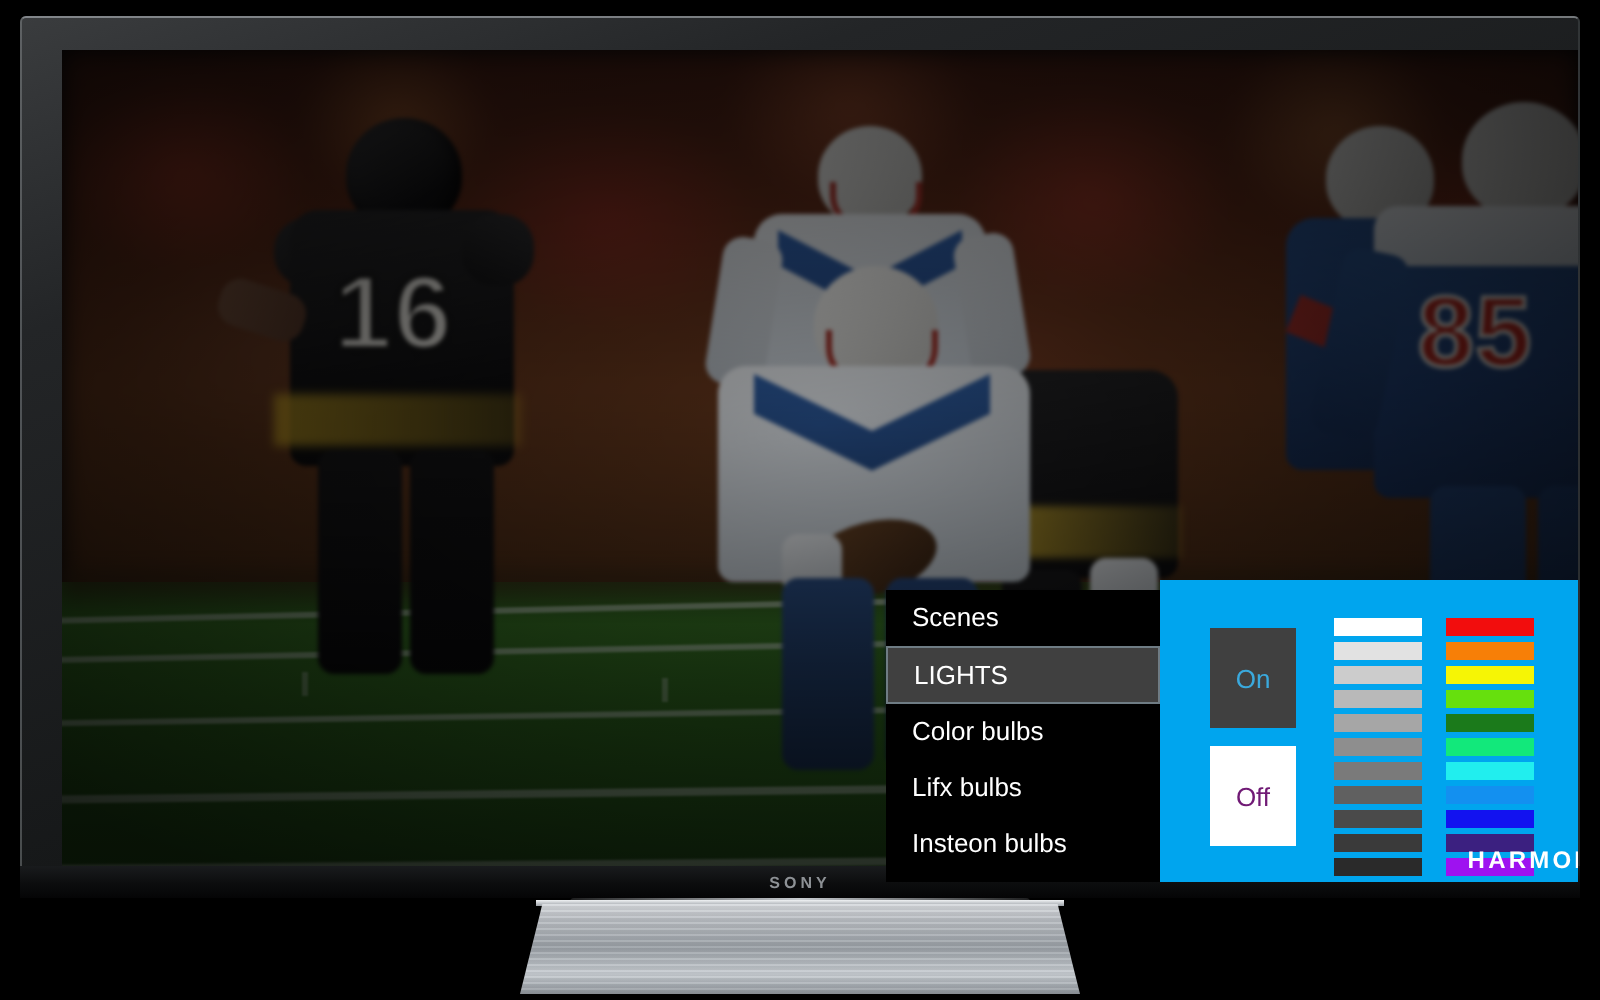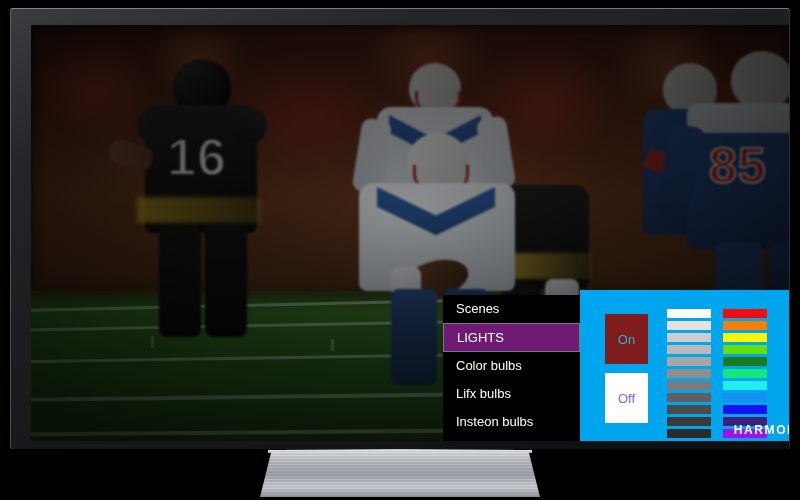--- a/index.html
+++ b/index.html
@@ -241,21 +241,21 @@
     height: 28px;
     line-height: 28px;
     padding-left: 13px;
     color: #ffffff;
     font-size: 13px;
     font-family: "Liberation Sans", sans-serif;
     white-space: nowrap;
     box-sizing: border-box;
   }
   .menu-item.selected {
-    background: #701a75;
+    background: #404040;
     border: 1px solid #6f7c84;
     height: 29px;
     line-height: 27px;
   }
 
   
   .panel {
     position: absolute;
     left: 549px;
     top: 265px;
@@ -275,27 +275,27 @@
     width: 43px;
     height: 50px;
     display: flex;
     align-items: center;
     justify-content: center;
     font-size: 13px;
     font-family: "Liberation Sans", sans-serif;
     box-sizing: border-box;
   }
   .btn-on {
-    background: #7f1d1d;
+    background: #404040;
     color: #3aa9dd;
     margin-bottom: 9px;
   }
   .btn-off {
     background: #ffffff;
-    color: #8b5cf6;
+    color: #701a75;
   }
   .swatch-col {
     position: absolute;
     top: 19px;
     width: 44px;
     display: flex;
     flex-direction: column;
     gap: 3px;
   }
   .swatch-col.grays { left: 87px; }
@@ -498,20 +498,23 @@
             <div class="swatch" style="background: rgb(59, 32, 128);"></div>
             <div class="swatch" style="background: rgb(158, 18, 240);"></div>
           </div>
 
         <div class="harmony-logo">HARMONY</div>
       </div>
 
     </div>
   </div>
 
+  <div class="bezel-bottom">
+    <div class="sony">SONY</div>
+  </div>
   <div class="light-bar"></div>
 
   <div class="stand-top-edge"></div>
   <div class="stand">
     <div class="stand-lines"></div>
   </div>
 
 </div>
 
 </body></html>

